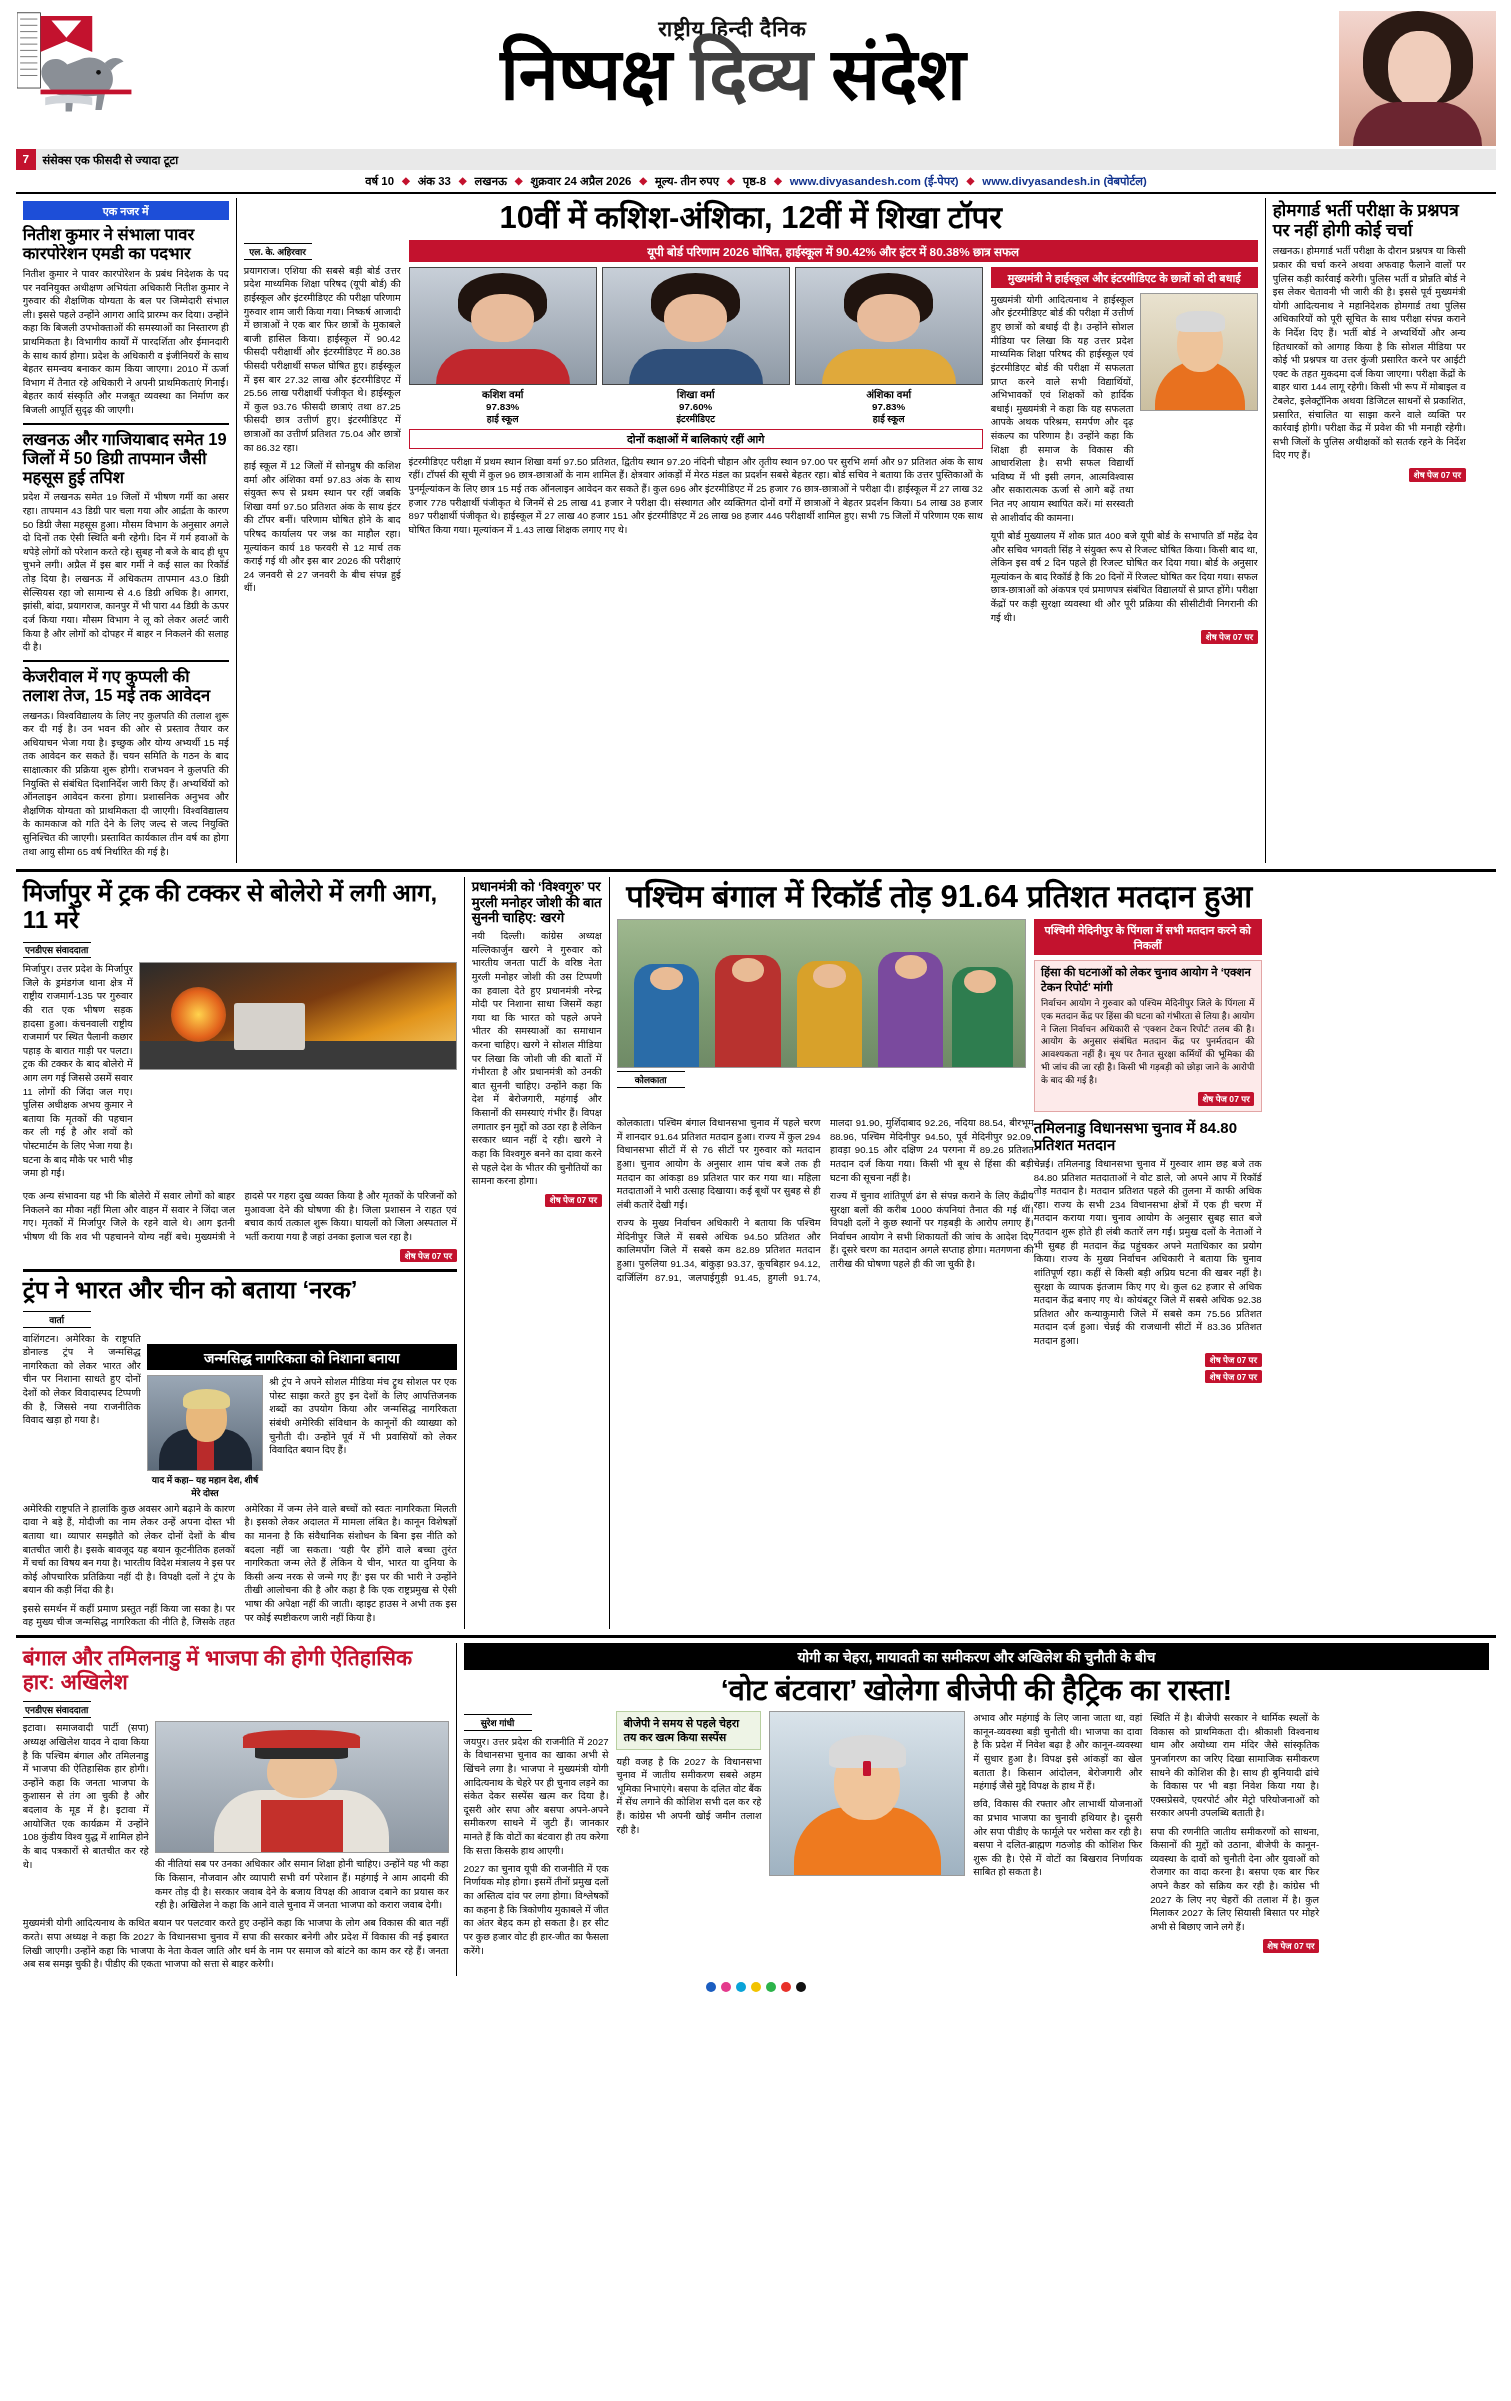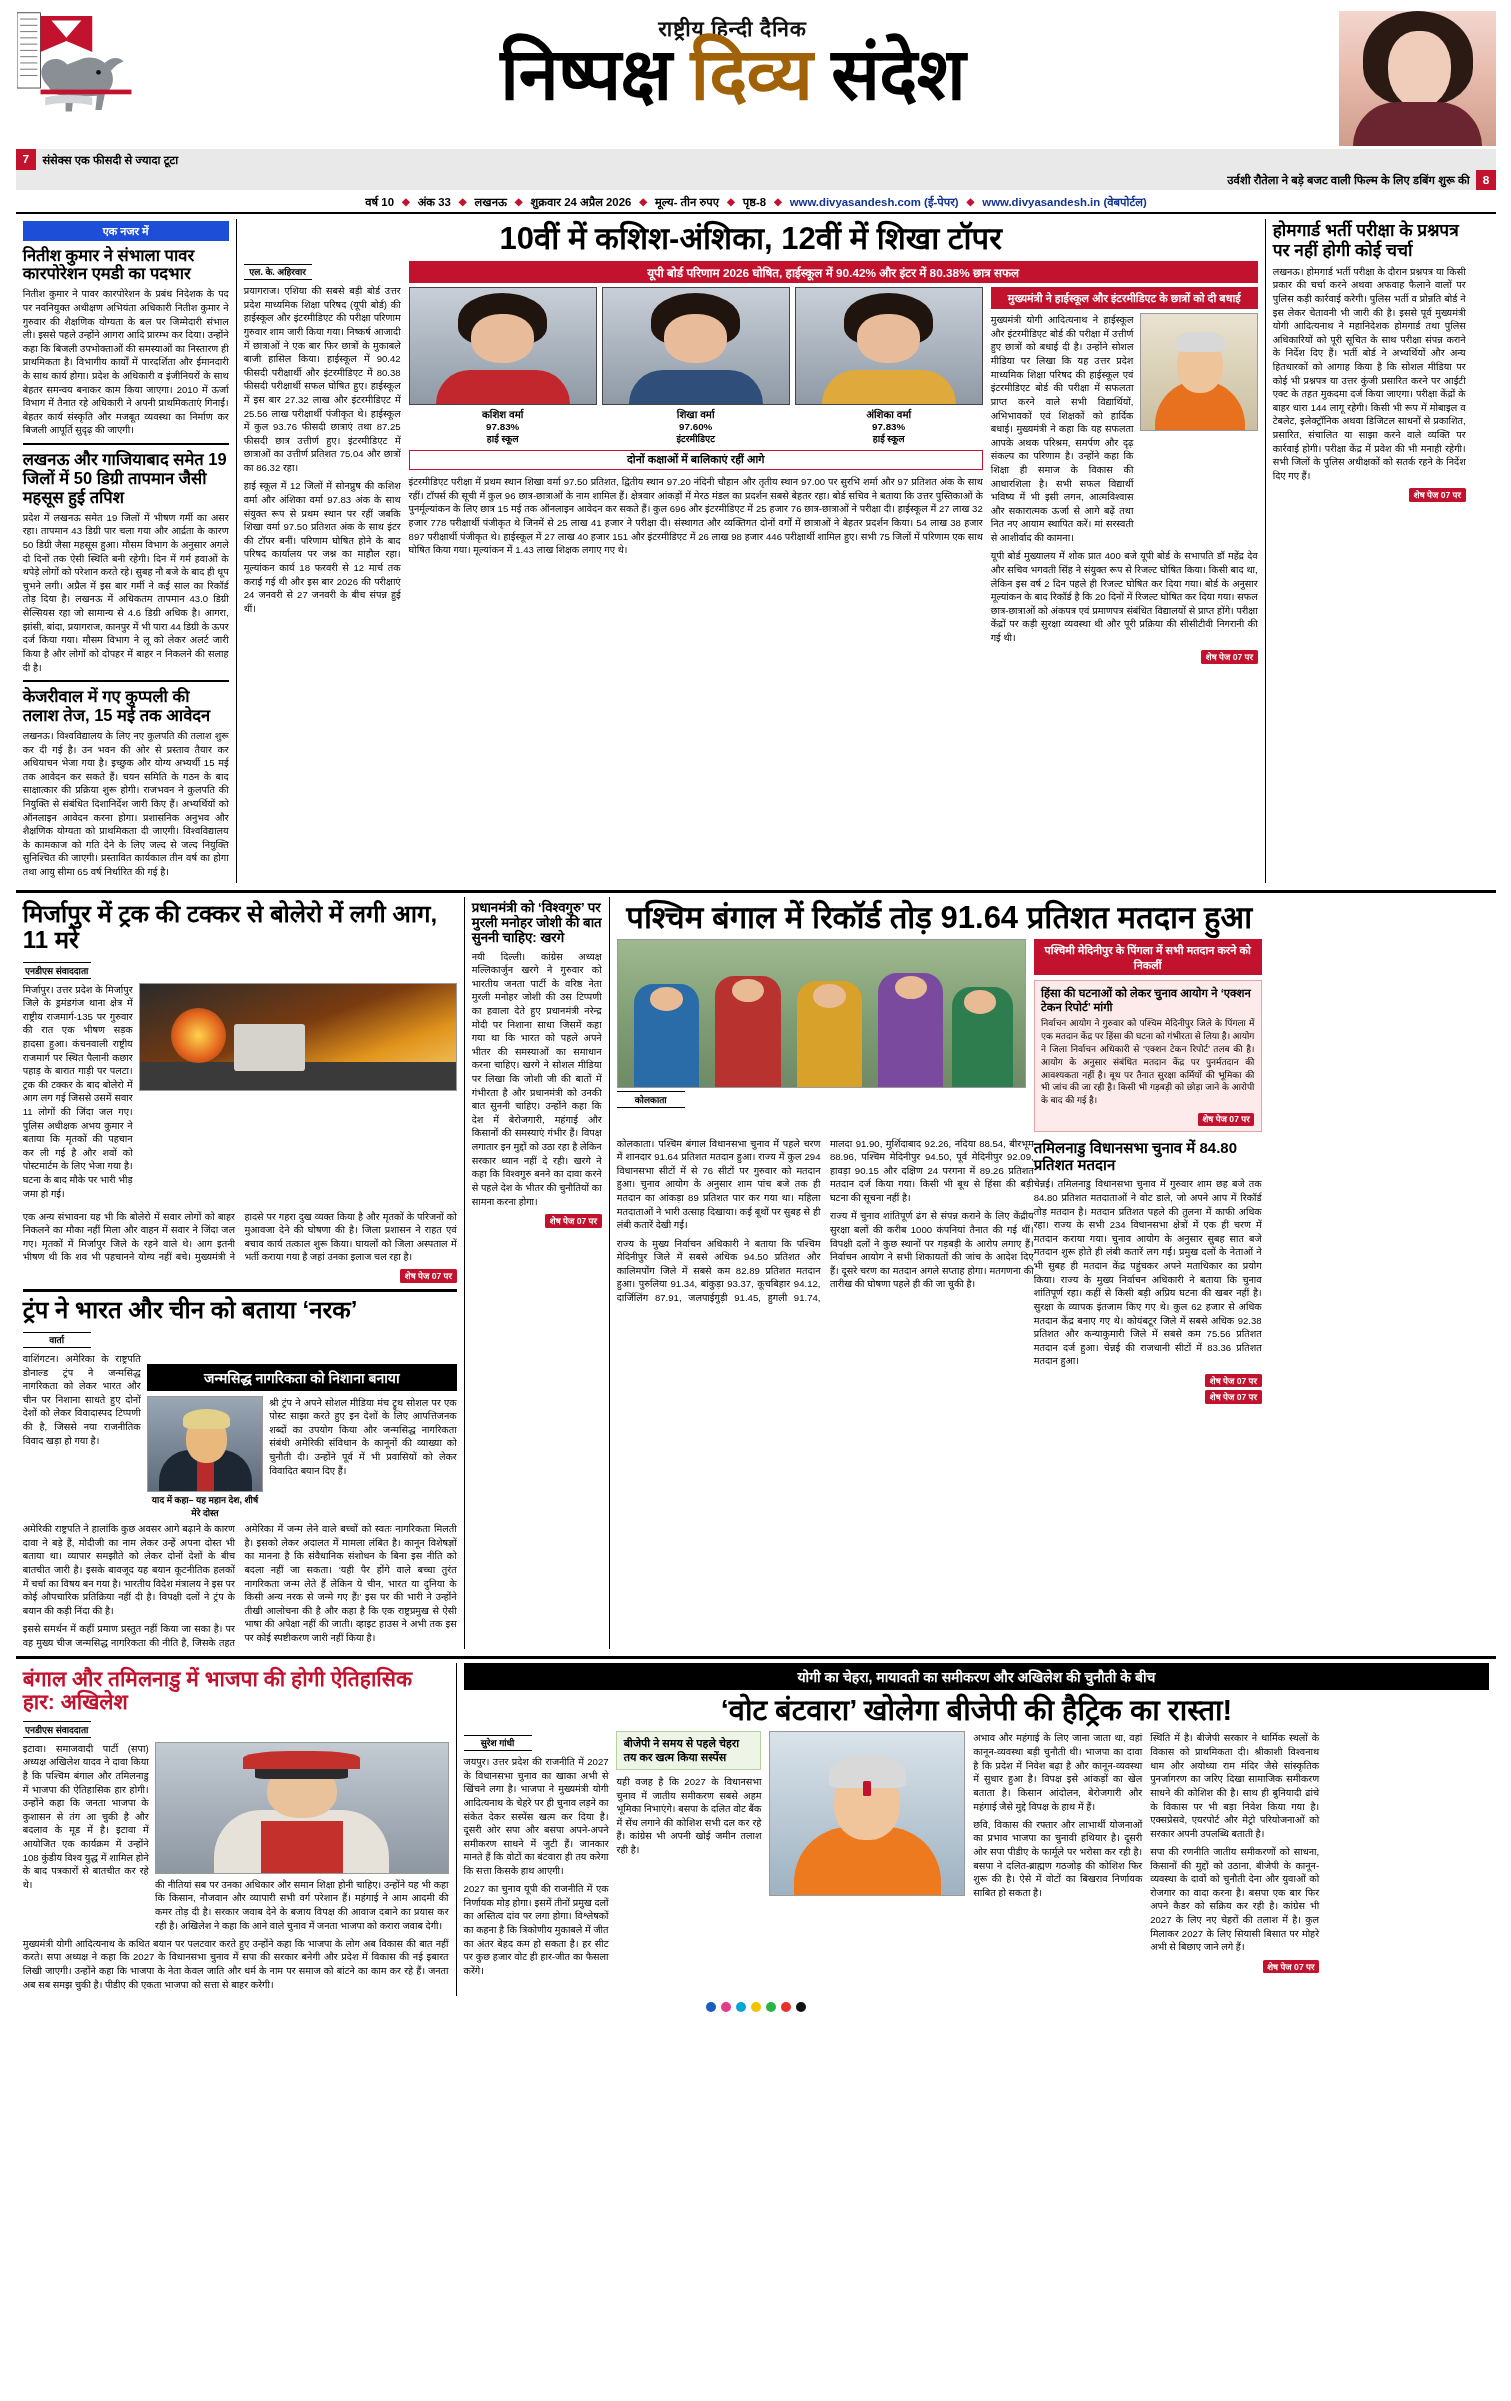--- a/index.html
+++ b/index.html
@@ -42,21 +42,21 @@
     color: #111;
     margin-bottom: -4.7px;
   }
   .mh-title {
     font-size: 72px;
     font-weight: bold;
     line-height: 1.05;
     letter-spacing: -0.8px;
     color: #000;
   }
-  .mh-title .red { color: #a16207; }
+  .mh-title .red { color: #404040; }
   .mh-right {
     width: 165px;
     display: flex;
     justify-content: flex-end;
   }
   .mh-photo {
     width: 157px;
     height: 135px;
     background: linear-gradient(180deg,#f2d6cf 0%, #e8bcae 45%, #cf9d8c 100%);
     position: relative;
@@ -232,24 +232,20 @@
         <div class="hair"></div>
           <div class="face"></div>
           <div class="body"></div>
       </div>
     </div>
   </div>
 
   <div class="ticker one">
     <div class="num">7</div>
     <div class="txt">संसेक्स एक फीसदी से ज्यादा टूटा</div>
-  </div>
-  <div class="ticker two" style="margin-top:0;">
-    <div class="txt">उर्वशी रौतेला ने बड़े बजट वाली फिल्म के लिए डबिंग शुरू की</div>
-    <div class="num">8</div>
   </div>
 
   <div class="infobar">
     <span>वर्ष 10</span>
     <span class="dot">◆</span>
     <span>अंक 33</span>
     <span class="dot">◆</span>
     <span>लखनऊ</span>
     <span class="dot">◆</span>
     <span>शुक्रवार 24 अप्रैल 2026</span>

